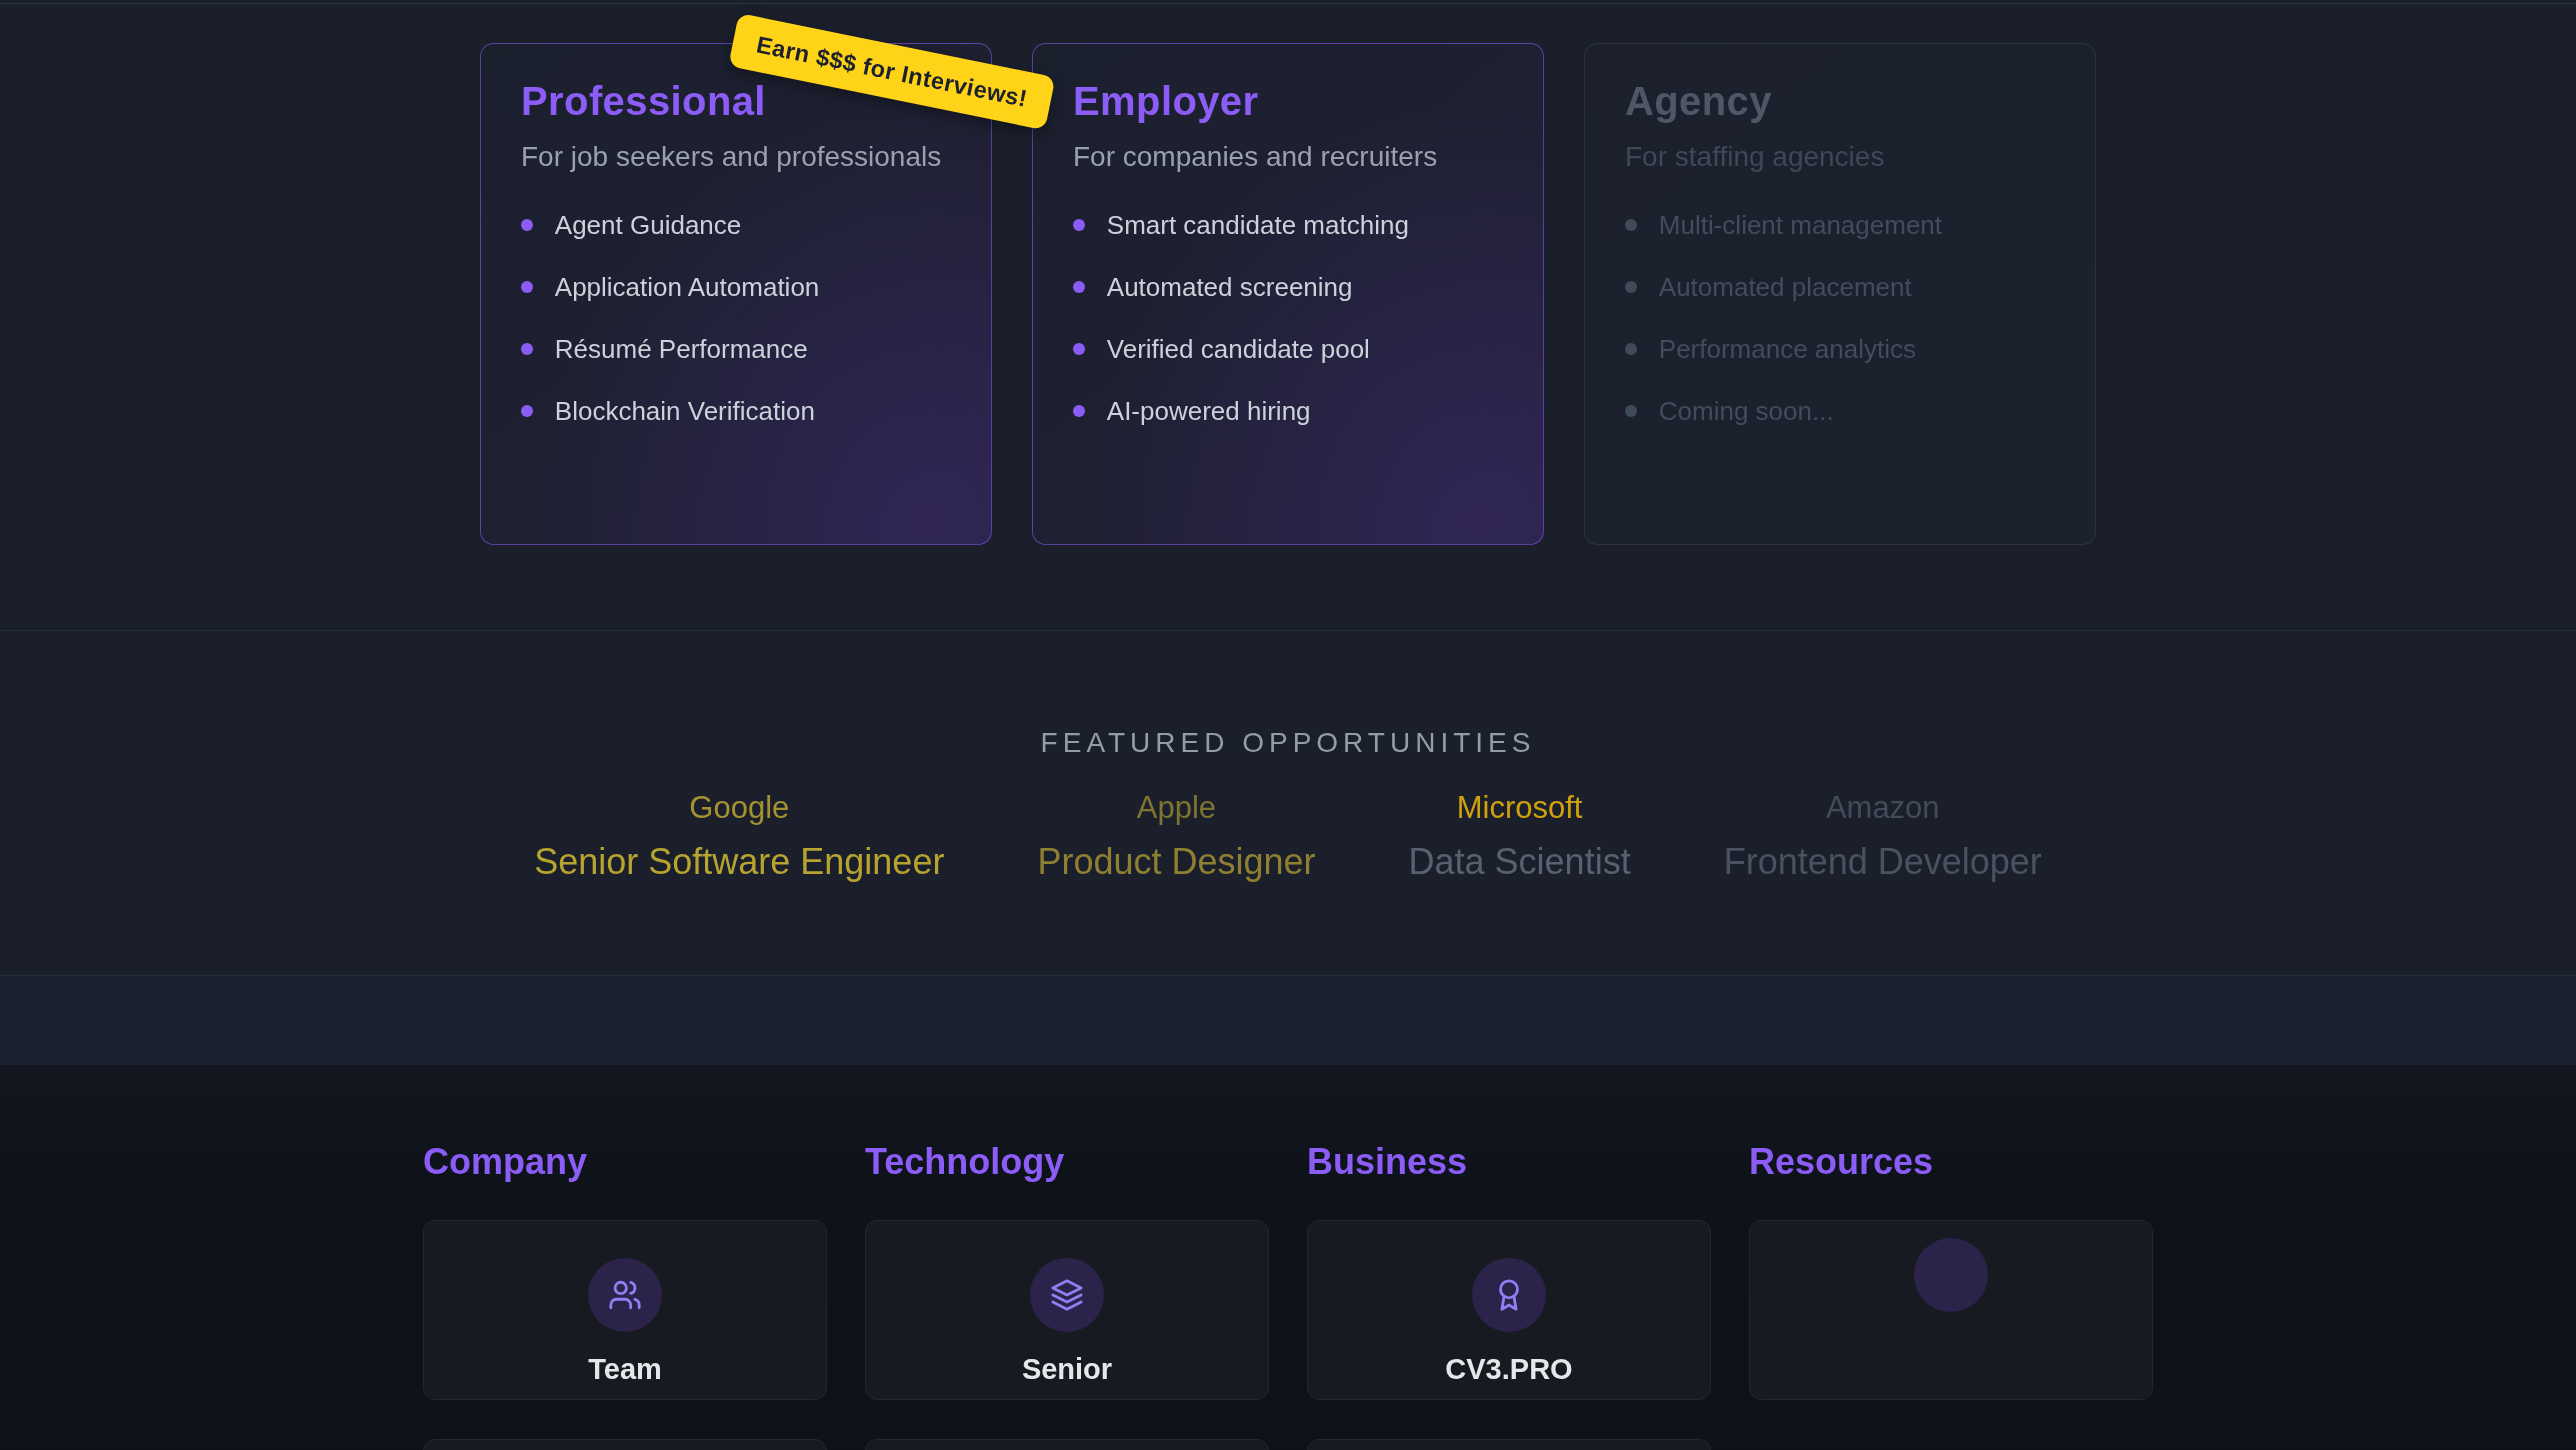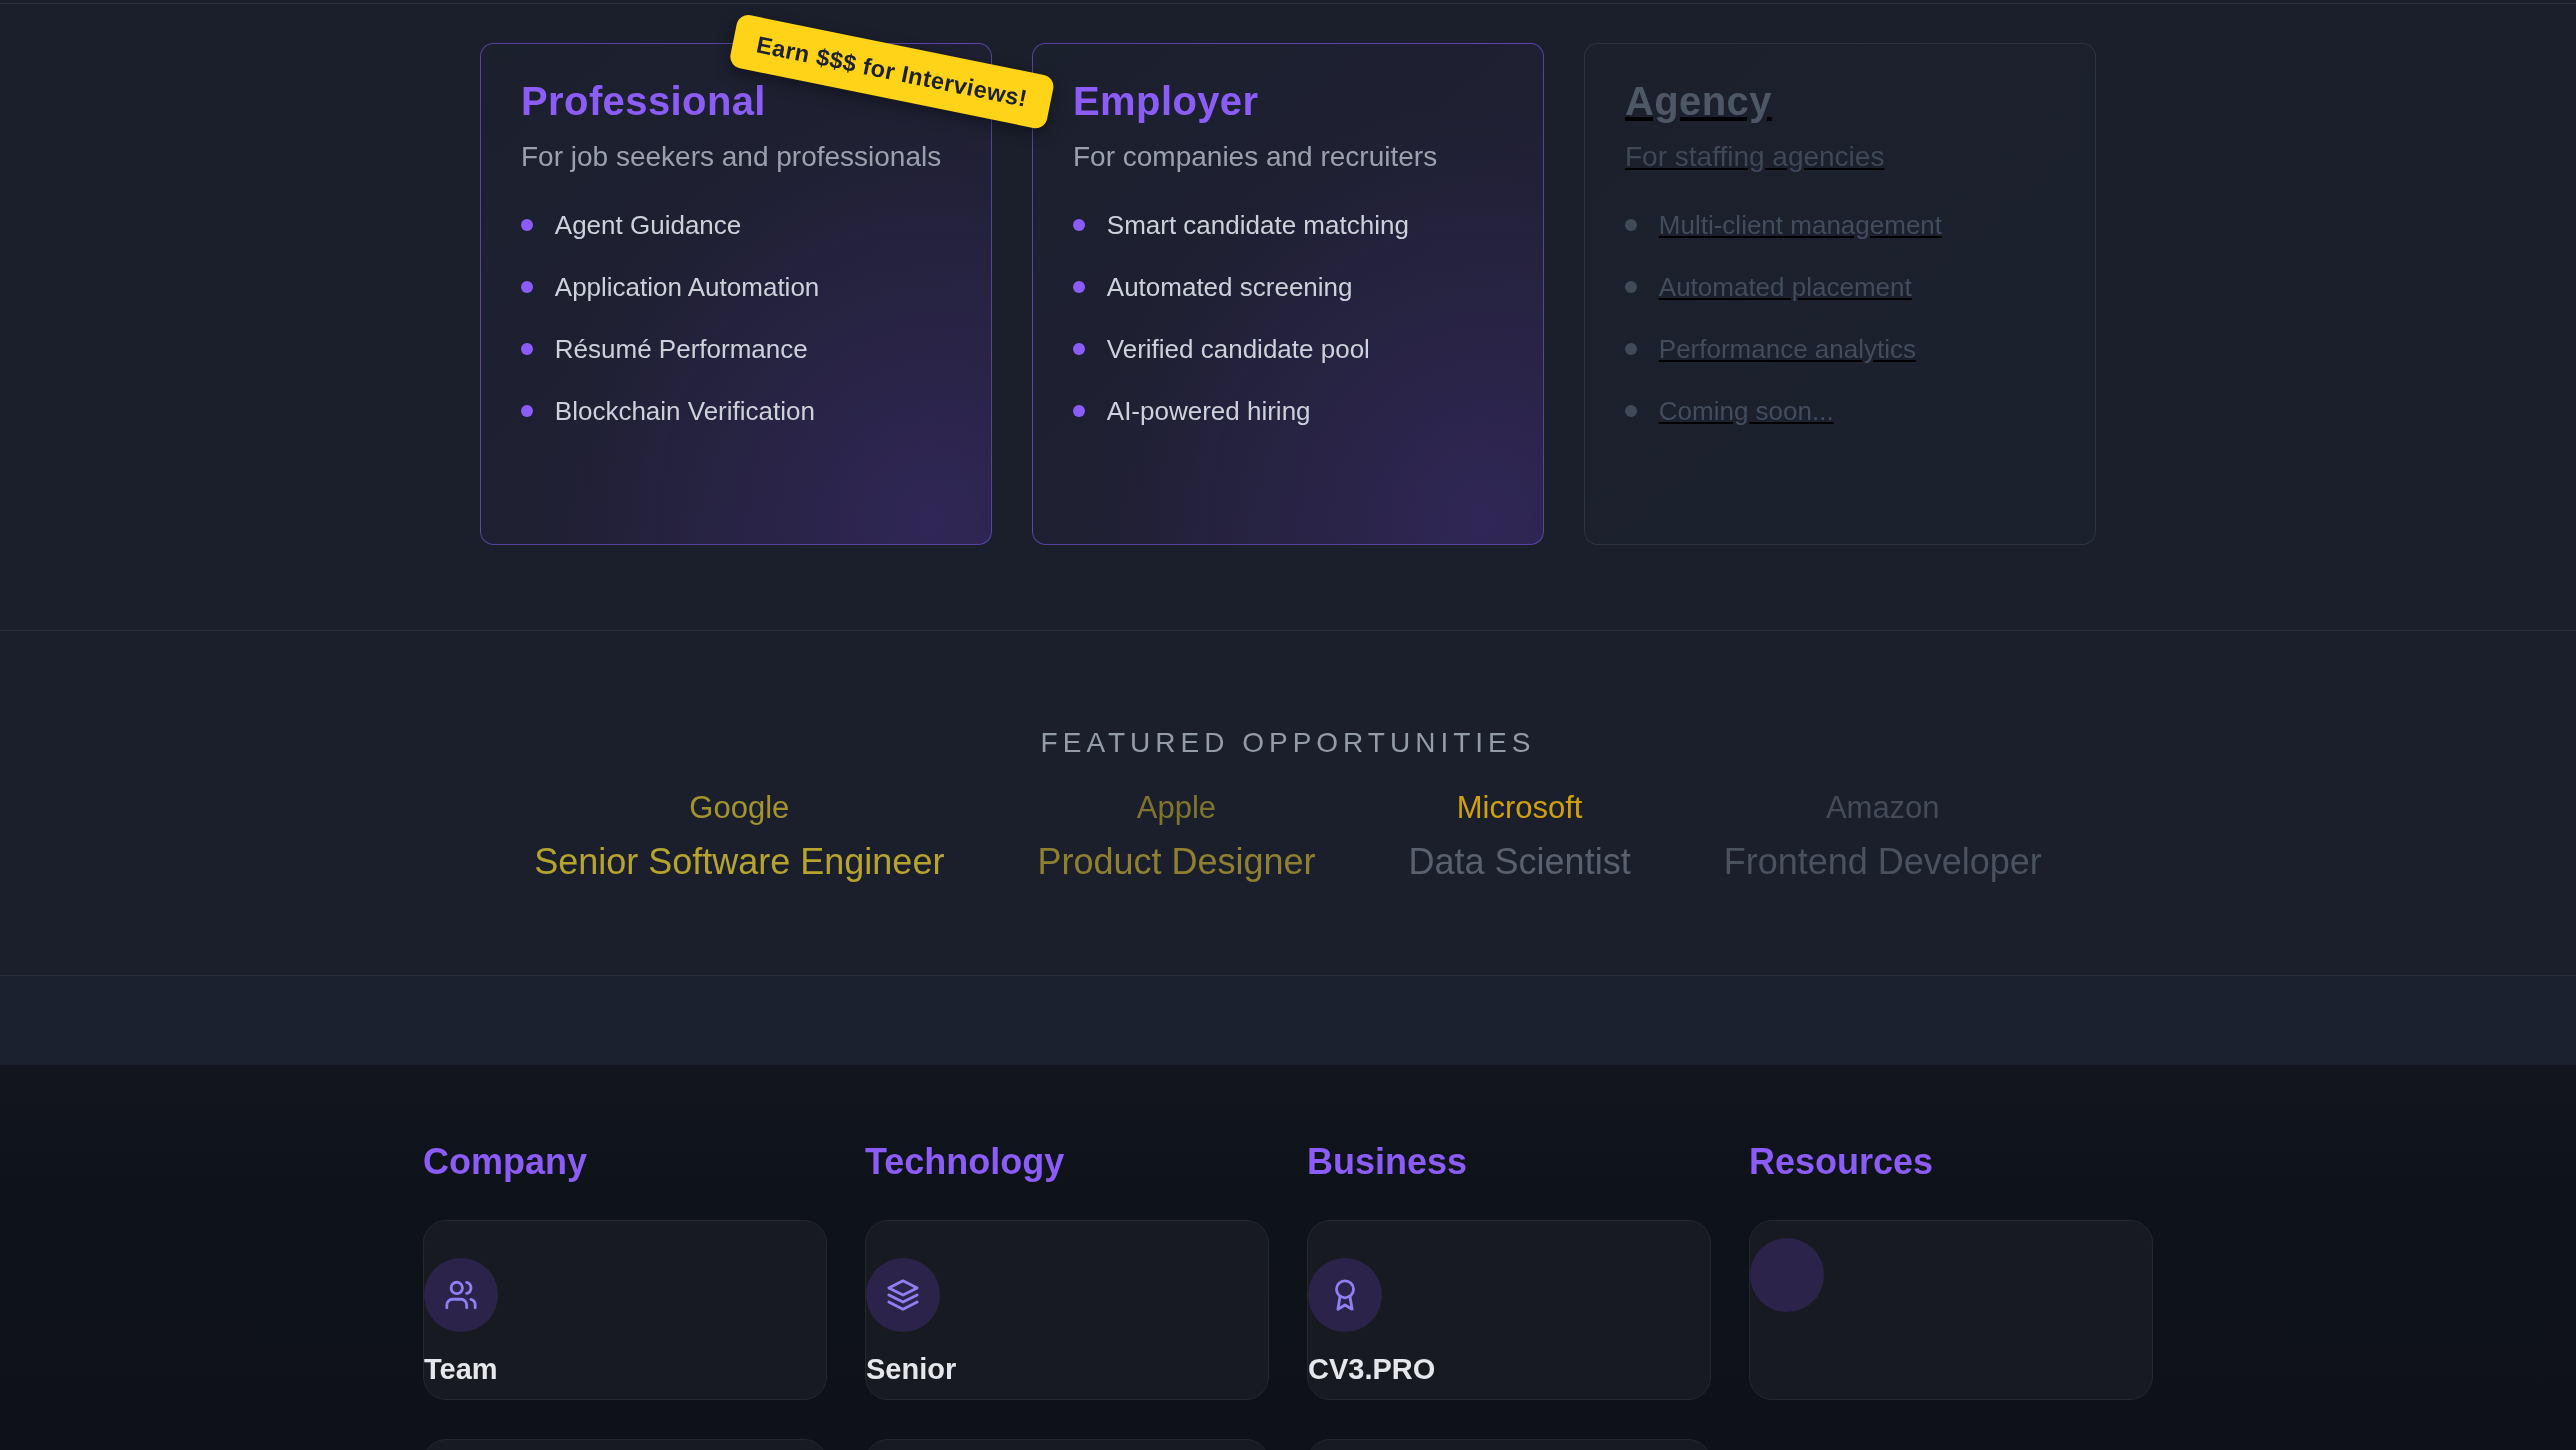--- a/index.html
+++ b/index.html
@@ -33,21 +33,20 @@
     background:
       radial-gradient(ellipse at 88% 95%, rgba(124, 77, 255, 0.16), transparent 62%),
       linear-gradient(140deg, #1b202d 0%, #221f36 100%);
     padding: 35px 40px;
     cursor: pointer;
   }
   .plan-card.disabled {
     border: 1.7px solid rgba(110, 120, 140, 0.22);
     background: linear-gradient(140deg, #1b202c 0%, #1c212e 100%);
     cursor: default;
-    text-decoration: underline;
   }
   .plan-title {
     font-size: 40px;
     line-height: 44px;
     font-weight: 700;
     color: #8b5cf6;
     letter-spacing: 0.4px;
   }
   .plan-card.disabled .plan-title { color: #4e5766; }
   .plan-tagline {
@@ -142,25 +141,26 @@
   .footer-col { width: 404px; }
   .footer-heading {
     font-size: 36px;
     line-height: 39px;
     font-weight: 700;
     color: #8b5cf6;
   }
   .footer-card {
     margin-top: 39px;
     height: 180px;
-    border-radius: 23px;
+    border-radius: 12px;
     background: #181a21;
     border: 0.8px solid #24272f;
     display: flex;
     flex-direction: column;
+    align-items: center;
     padding-top: 37px;
     cursor: pointer;
   }
   .footer-card.row2 { padding-top: 17px; height: 180px; }
   .icon-circle {
     width: 74px;
     height: 74px;
     border-radius: 50%;
     background: #2b2349;
     display: flex;

